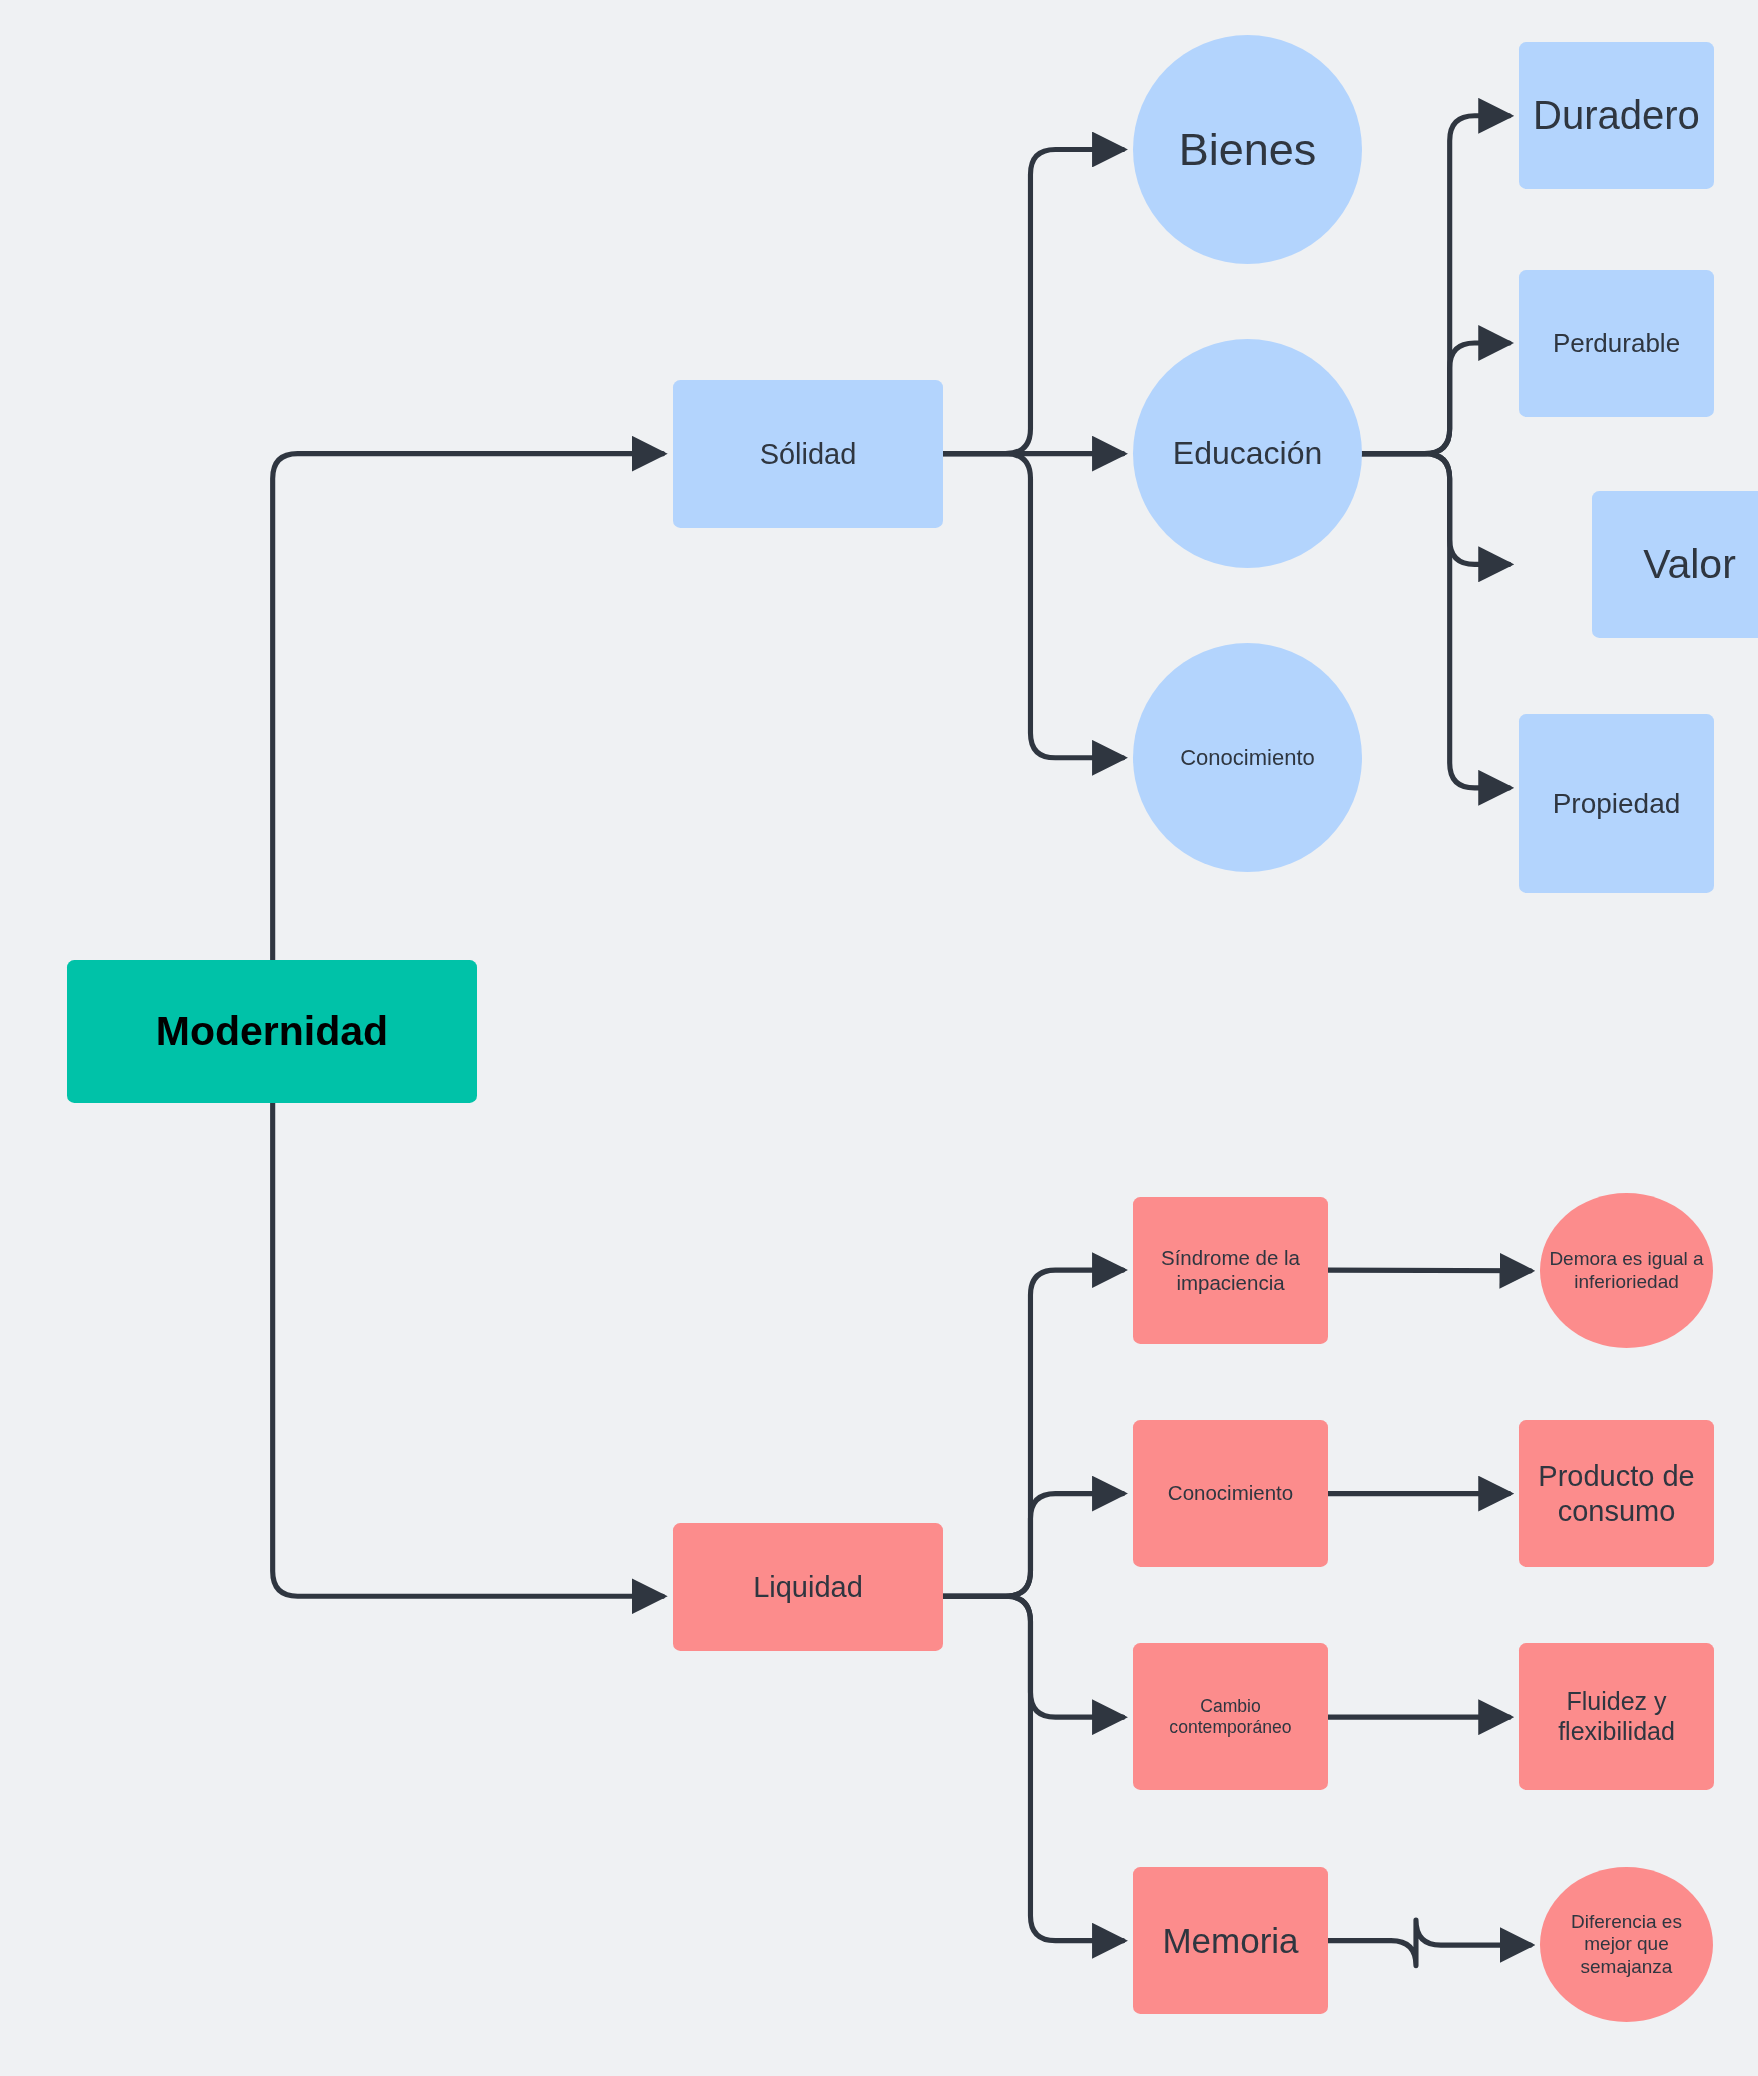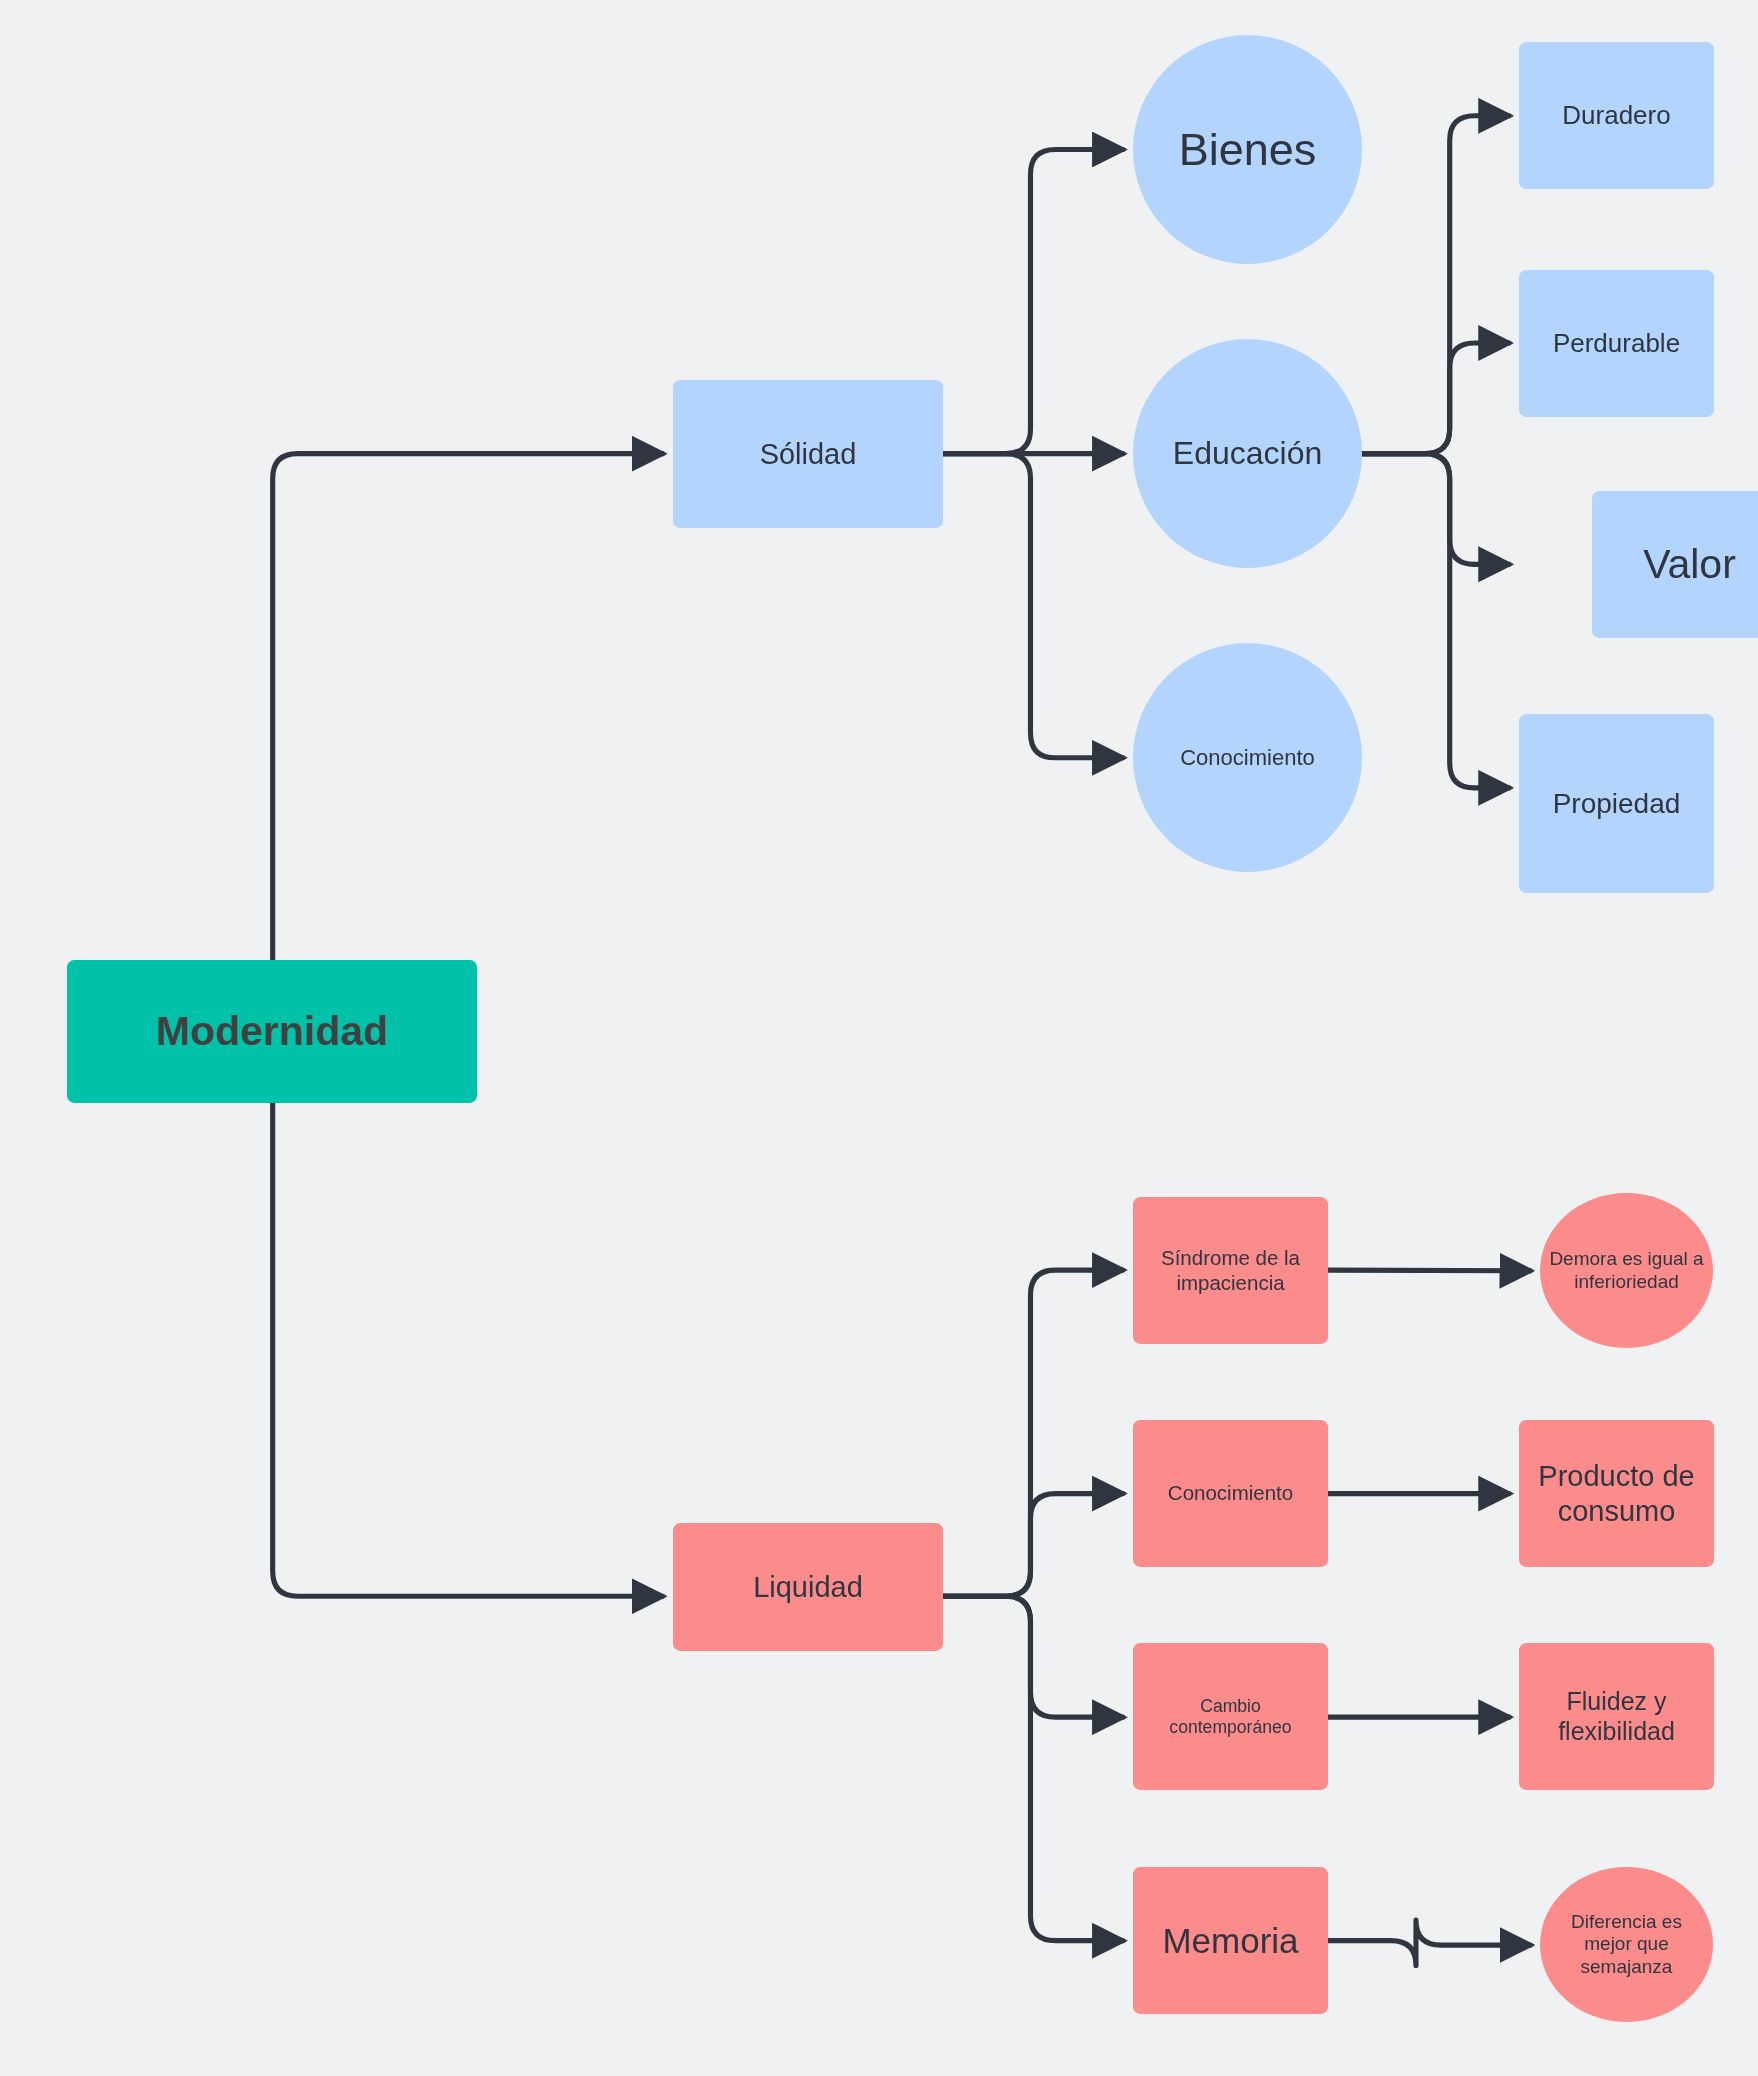--- a/index.html
+++ b/index.html
@@ -64,36 +64,36 @@
         <path d="M1286,2178 L1372,2178 Q1406,2178 1406,2212 L1406,2309 Q1406,2343 1440,2343 L1532,2343"></path>
         <path d="M1286,2178 L1372,2178 Q1406,2178 1406,2212 L1406,2614 Q1406,2648 1440,2648 L1532,2648"></path>
         <path d="M1812,1733 L2088,1734"></path>
         <path d="M1812,2038 L2059,2038"></path>
         <path d="M1812,2343 L2059,2343"></path>
         <path d="M1812,2648 L1898,2648 Q1932,2648 1932,2682 L1932,2620 Q1932,2654 1966,2654 L2088,2654"></path>
       </g>
   </svg>
 
   <div id="nodes-layer">
-      <div class="node shape-rect" style="left: 67px; top: 960px; width: 410px; height: 143px; background: rgb(0, 194, 168); font-size: 41px; font-weight: bold; color: #404040;">
+      <div class="node shape-rect" style="left: 67px; top: 960px; width: 410px; height: 143px; background: rgb(0, 194, 168); font-size: 41px; font-weight: bold; color: #000000;">
         <span>Modernidad</span>
       </div>
       <div class="node shape-rect" style="left: 673px; top: 380px; width: 270px; height: 148px; background: rgb(179, 212, 253); font-size: 29px; justify-content: center;">
         <span>Sólidad</span>
       </div>
       <div class="node shape-circle" style="left: 1133px; top: 35px; width: 229px; height: 229px; background: rgb(179, 212, 253); font-size: 45px;">
         <span>Bienes</span>
       </div>
       <div class="node shape-circle" style="left: 1133px; top: 339px; width: 229px; height: 229px; background: rgb(179, 212, 253); font-size: 32px; justify-content: center;">
         <span>Educación</span>
       </div>
       <div class="node shape-circle" style="left: 1133px; top: 643px; width: 229px; height: 229px; background: rgb(179, 212, 253); font-size: 22px;">
         <span>Conocimiento</span>
       </div>
-      <div class="node shape-rect" style="left: 1519px; top: 42px; width: 195px; height: 147px; background: rgb(179, 212, 253); font-size: 26px;">
+      <div class="node shape-rect" style="left: 1519px; top: 42px; width: 195px; height: 147px; background: rgb(179, 212, 253); font-size: 40px;">
         <span>Duradero</span>
       </div>
       <div class="node shape-rect" style="left: 1519px; top: 270px; width: 195px; height: 147px; background: rgb(179, 212, 253); font-size: 26px;">
         <span>Perdurable</span>
       </div>
       <div class="node shape-rect" style="left: 1592px; top: 491px; width: 195px; height: 147px; background: rgb(179, 212, 253); font-size: 41px;">
         <span>Valor</span>
       </div>
       <div class="node shape-rect" style="left: 1519px; top: 714px; width: 195px; height: 179px; background: rgb(179, 212, 253); font-size: 28px;">
         <span>Propiedad</span>

